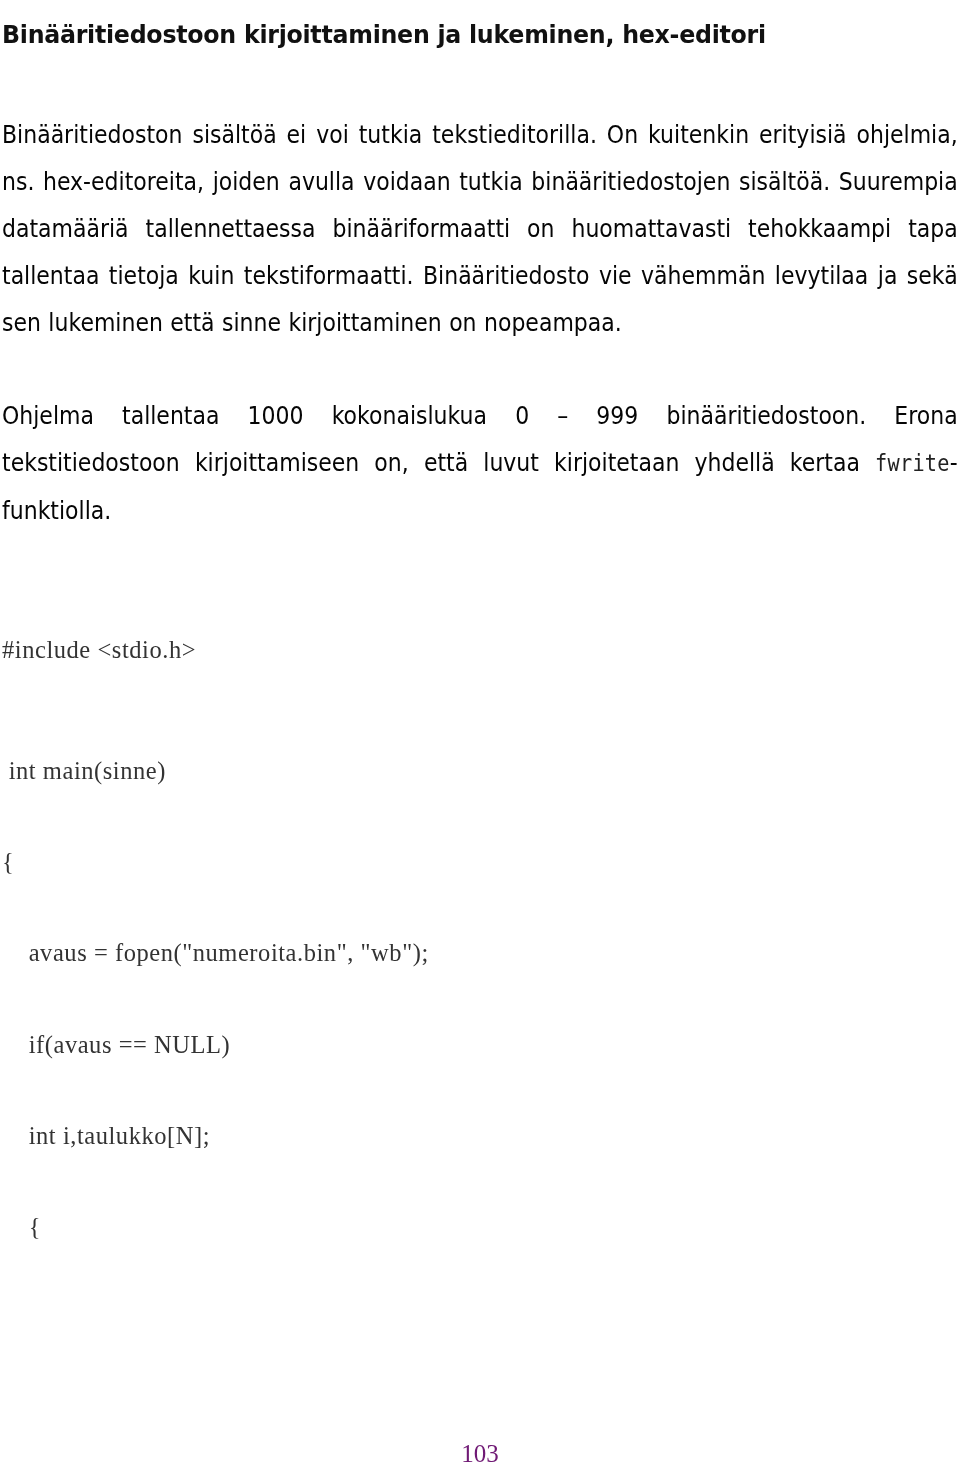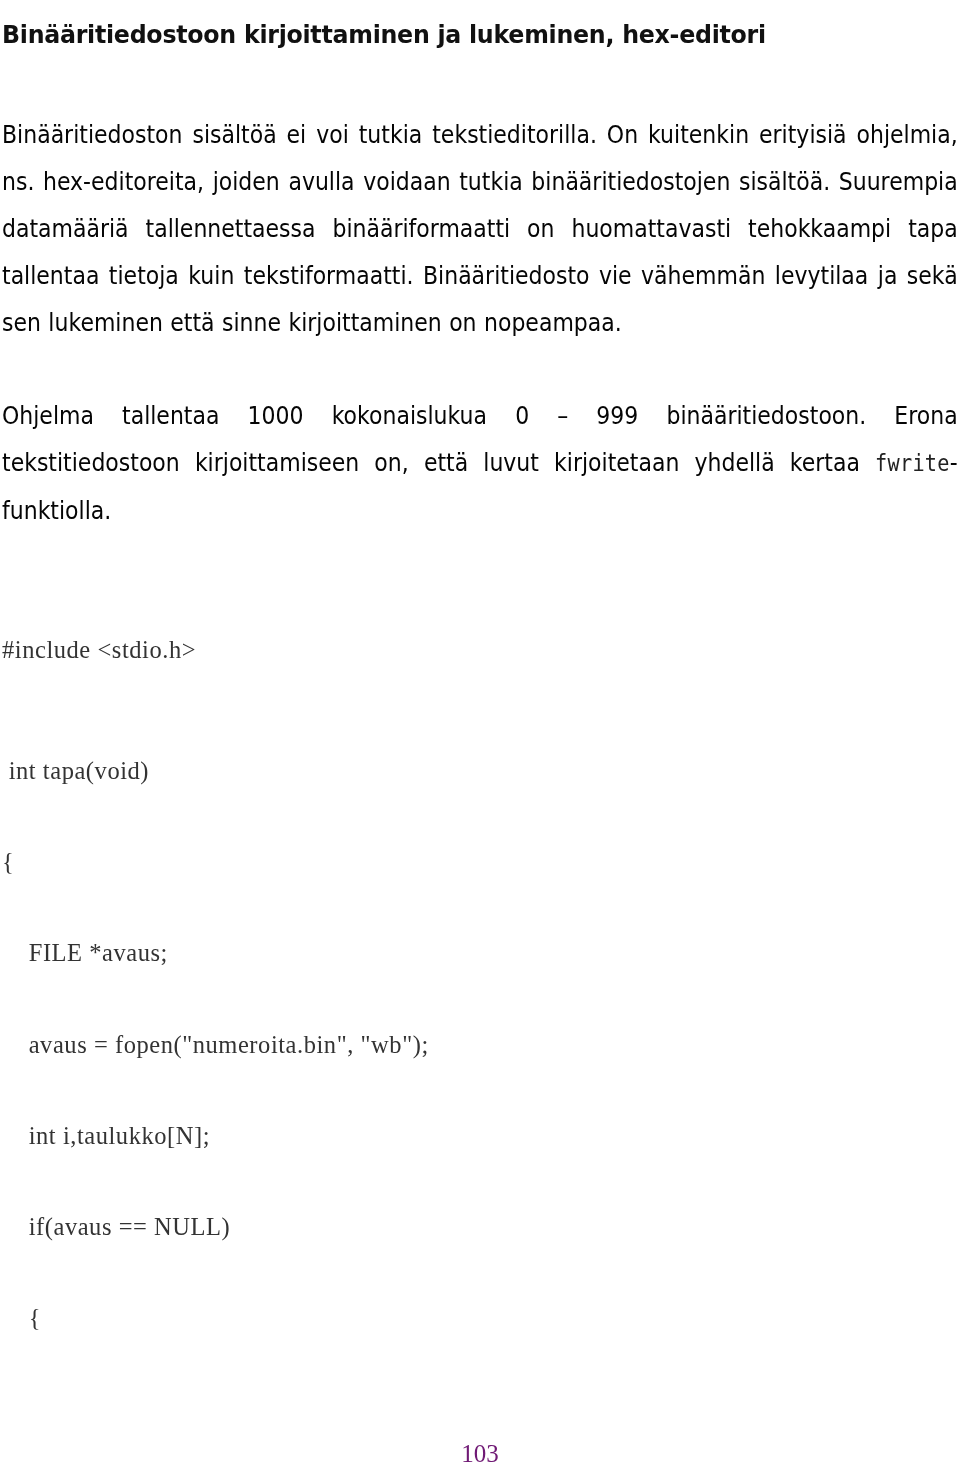--- a/index.html
+++ b/index.html
@@ -121,26 +121,25 @@
     <div class="para-gap"></div>
 
     <p class="para last-justify">
       <span>Ohjelma tallentaa 1000 kokonaislukua 0 – 999 binääritiedostoon. Erona tekstitiedostoon kirjoittamiseen on, että luvut kirjoitetaan yhdellä kertaa </span><span class="mono-inline">fwrite</span><span>-funktiolla.</span>
     </p>
 
   </div>
 
   <div class="code-block">
     <div class="code-line spaced-below">#include &lt;stdio.h&gt;</div>
-    <div class="code-line"> int tapa(void)</div>
+    <div class="code-line"> int main(sinne)</div>
     <div class="code-line">{</div>
-    <div class="code-line">    FILE *avaus;</div>
     <div class="code-line">    avaus = fopen("numeroita.bin", "wb");</div>
+    <div class="code-line">    if(avaus == NULL)</div>
     <div class="code-line">    int i,taulukko[N];</div>
-    <div class="code-line">    if(avaus == NULL)</div>
     <div class="code-line">    {</div>
     
     
     
     
     
     
     
     
     

